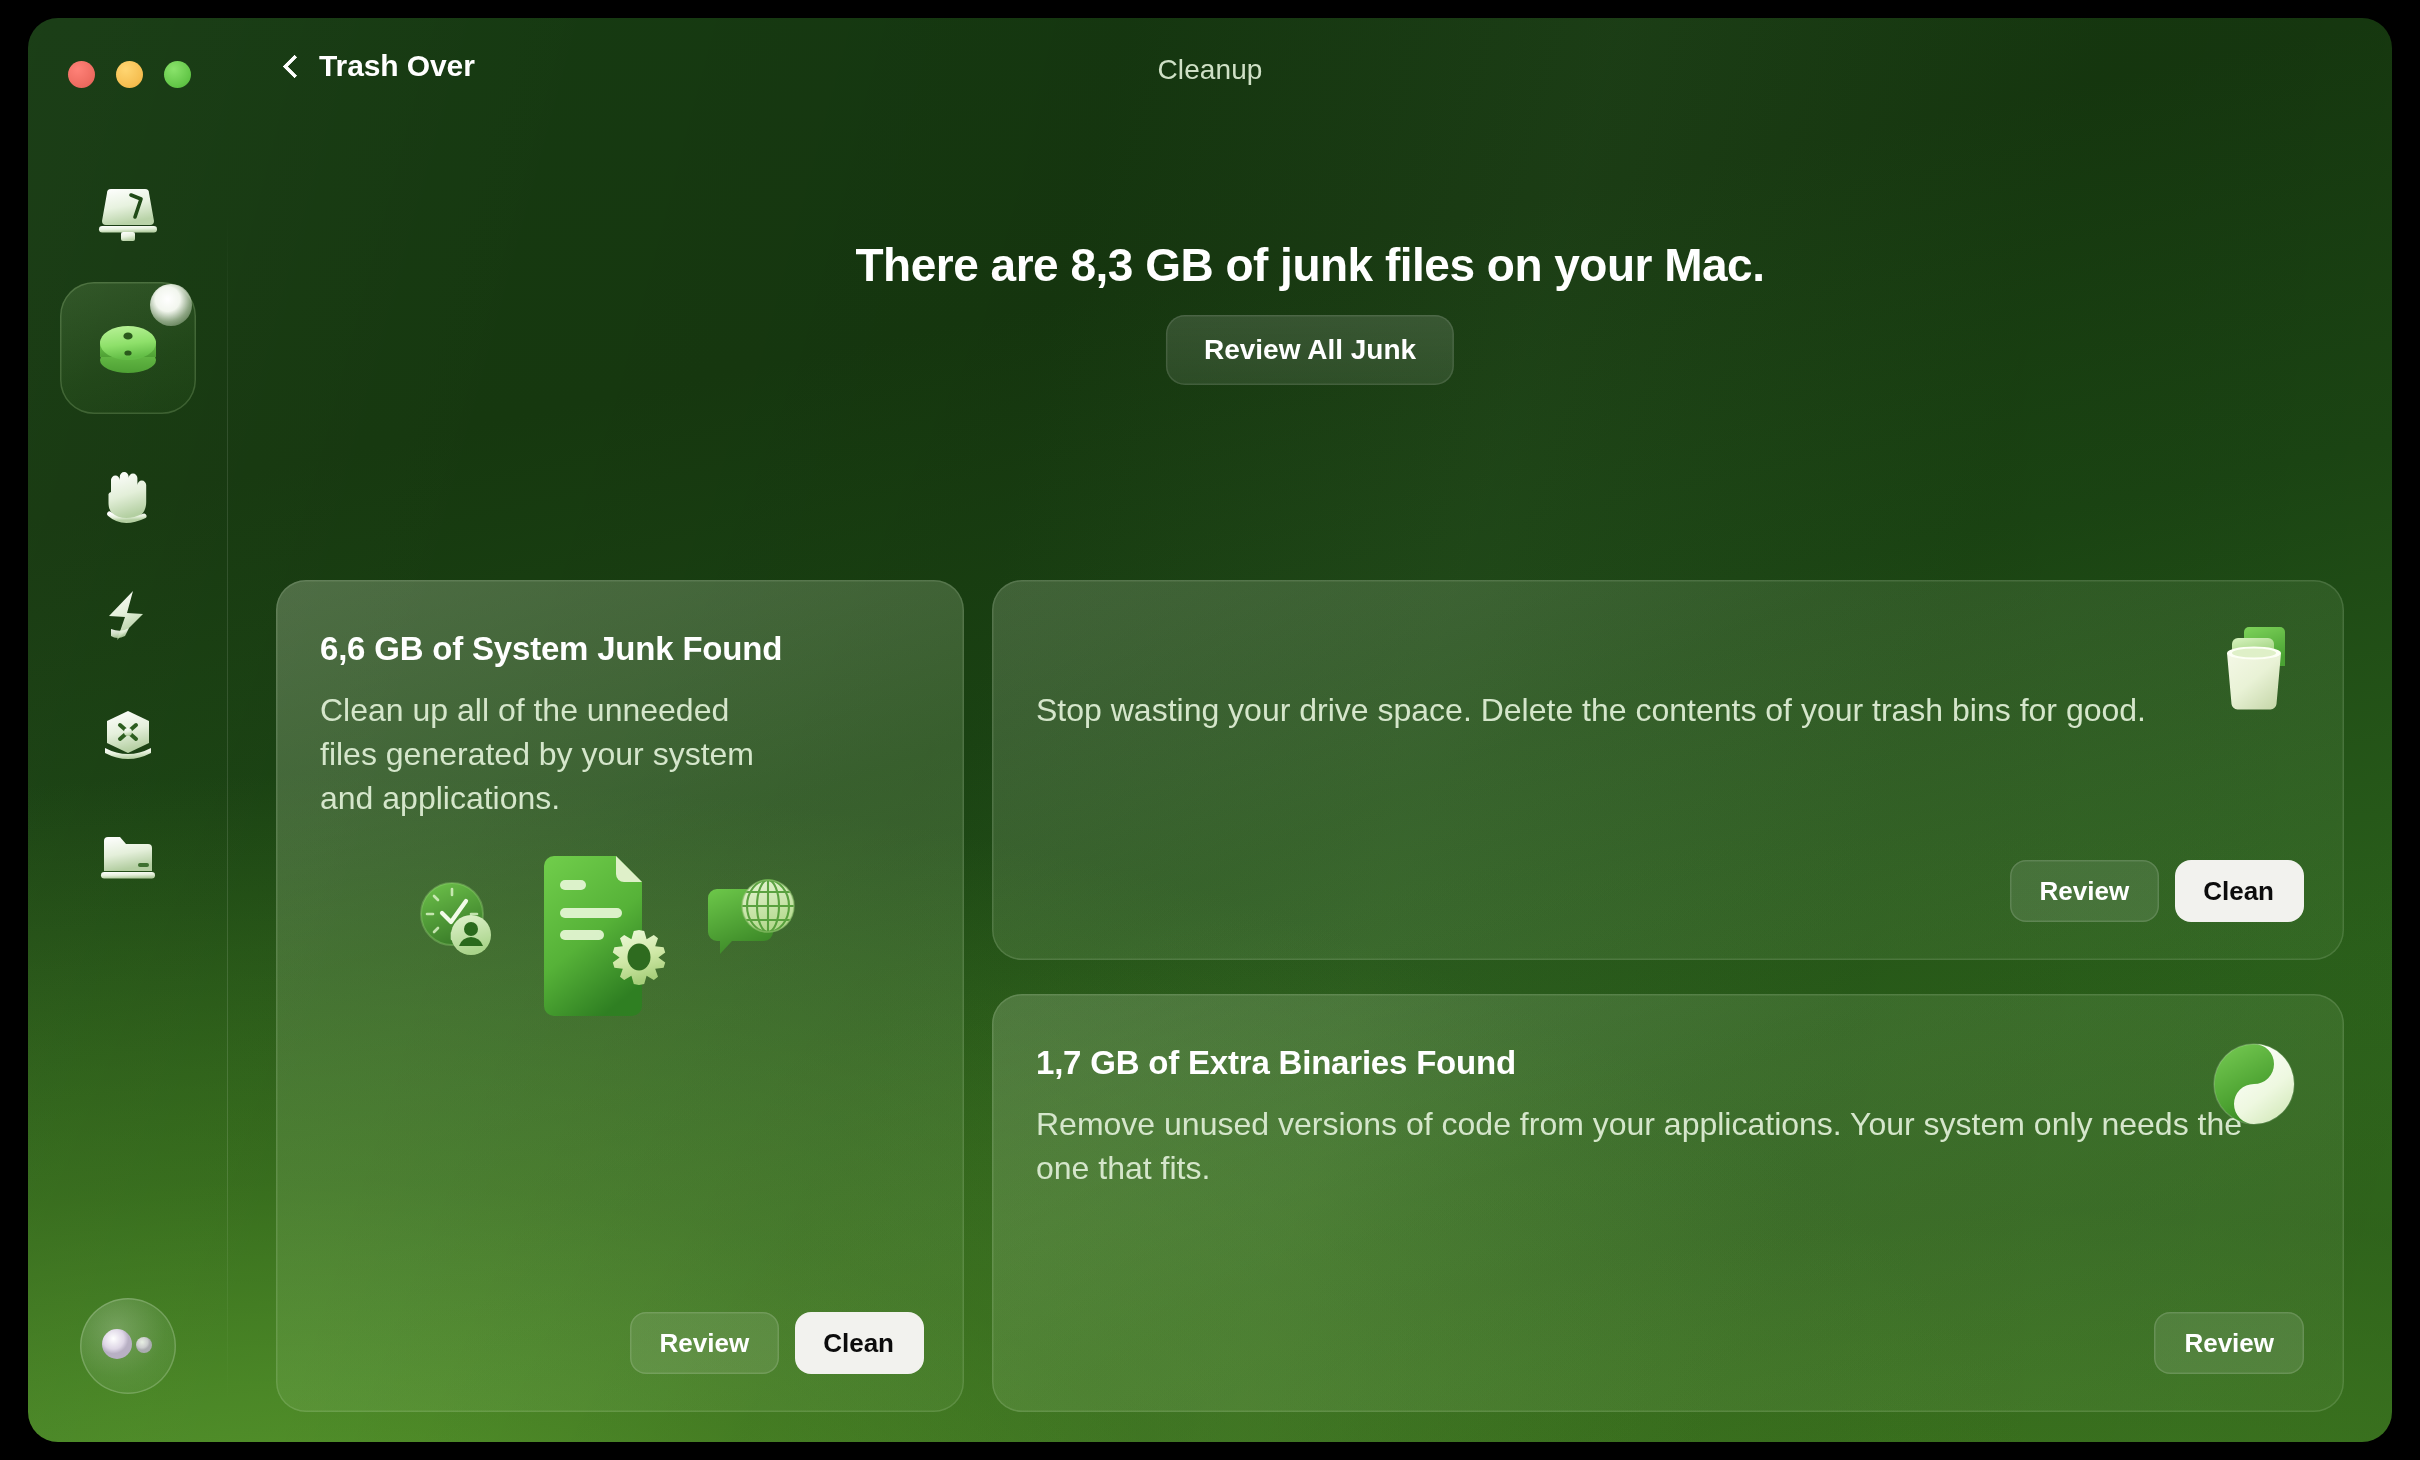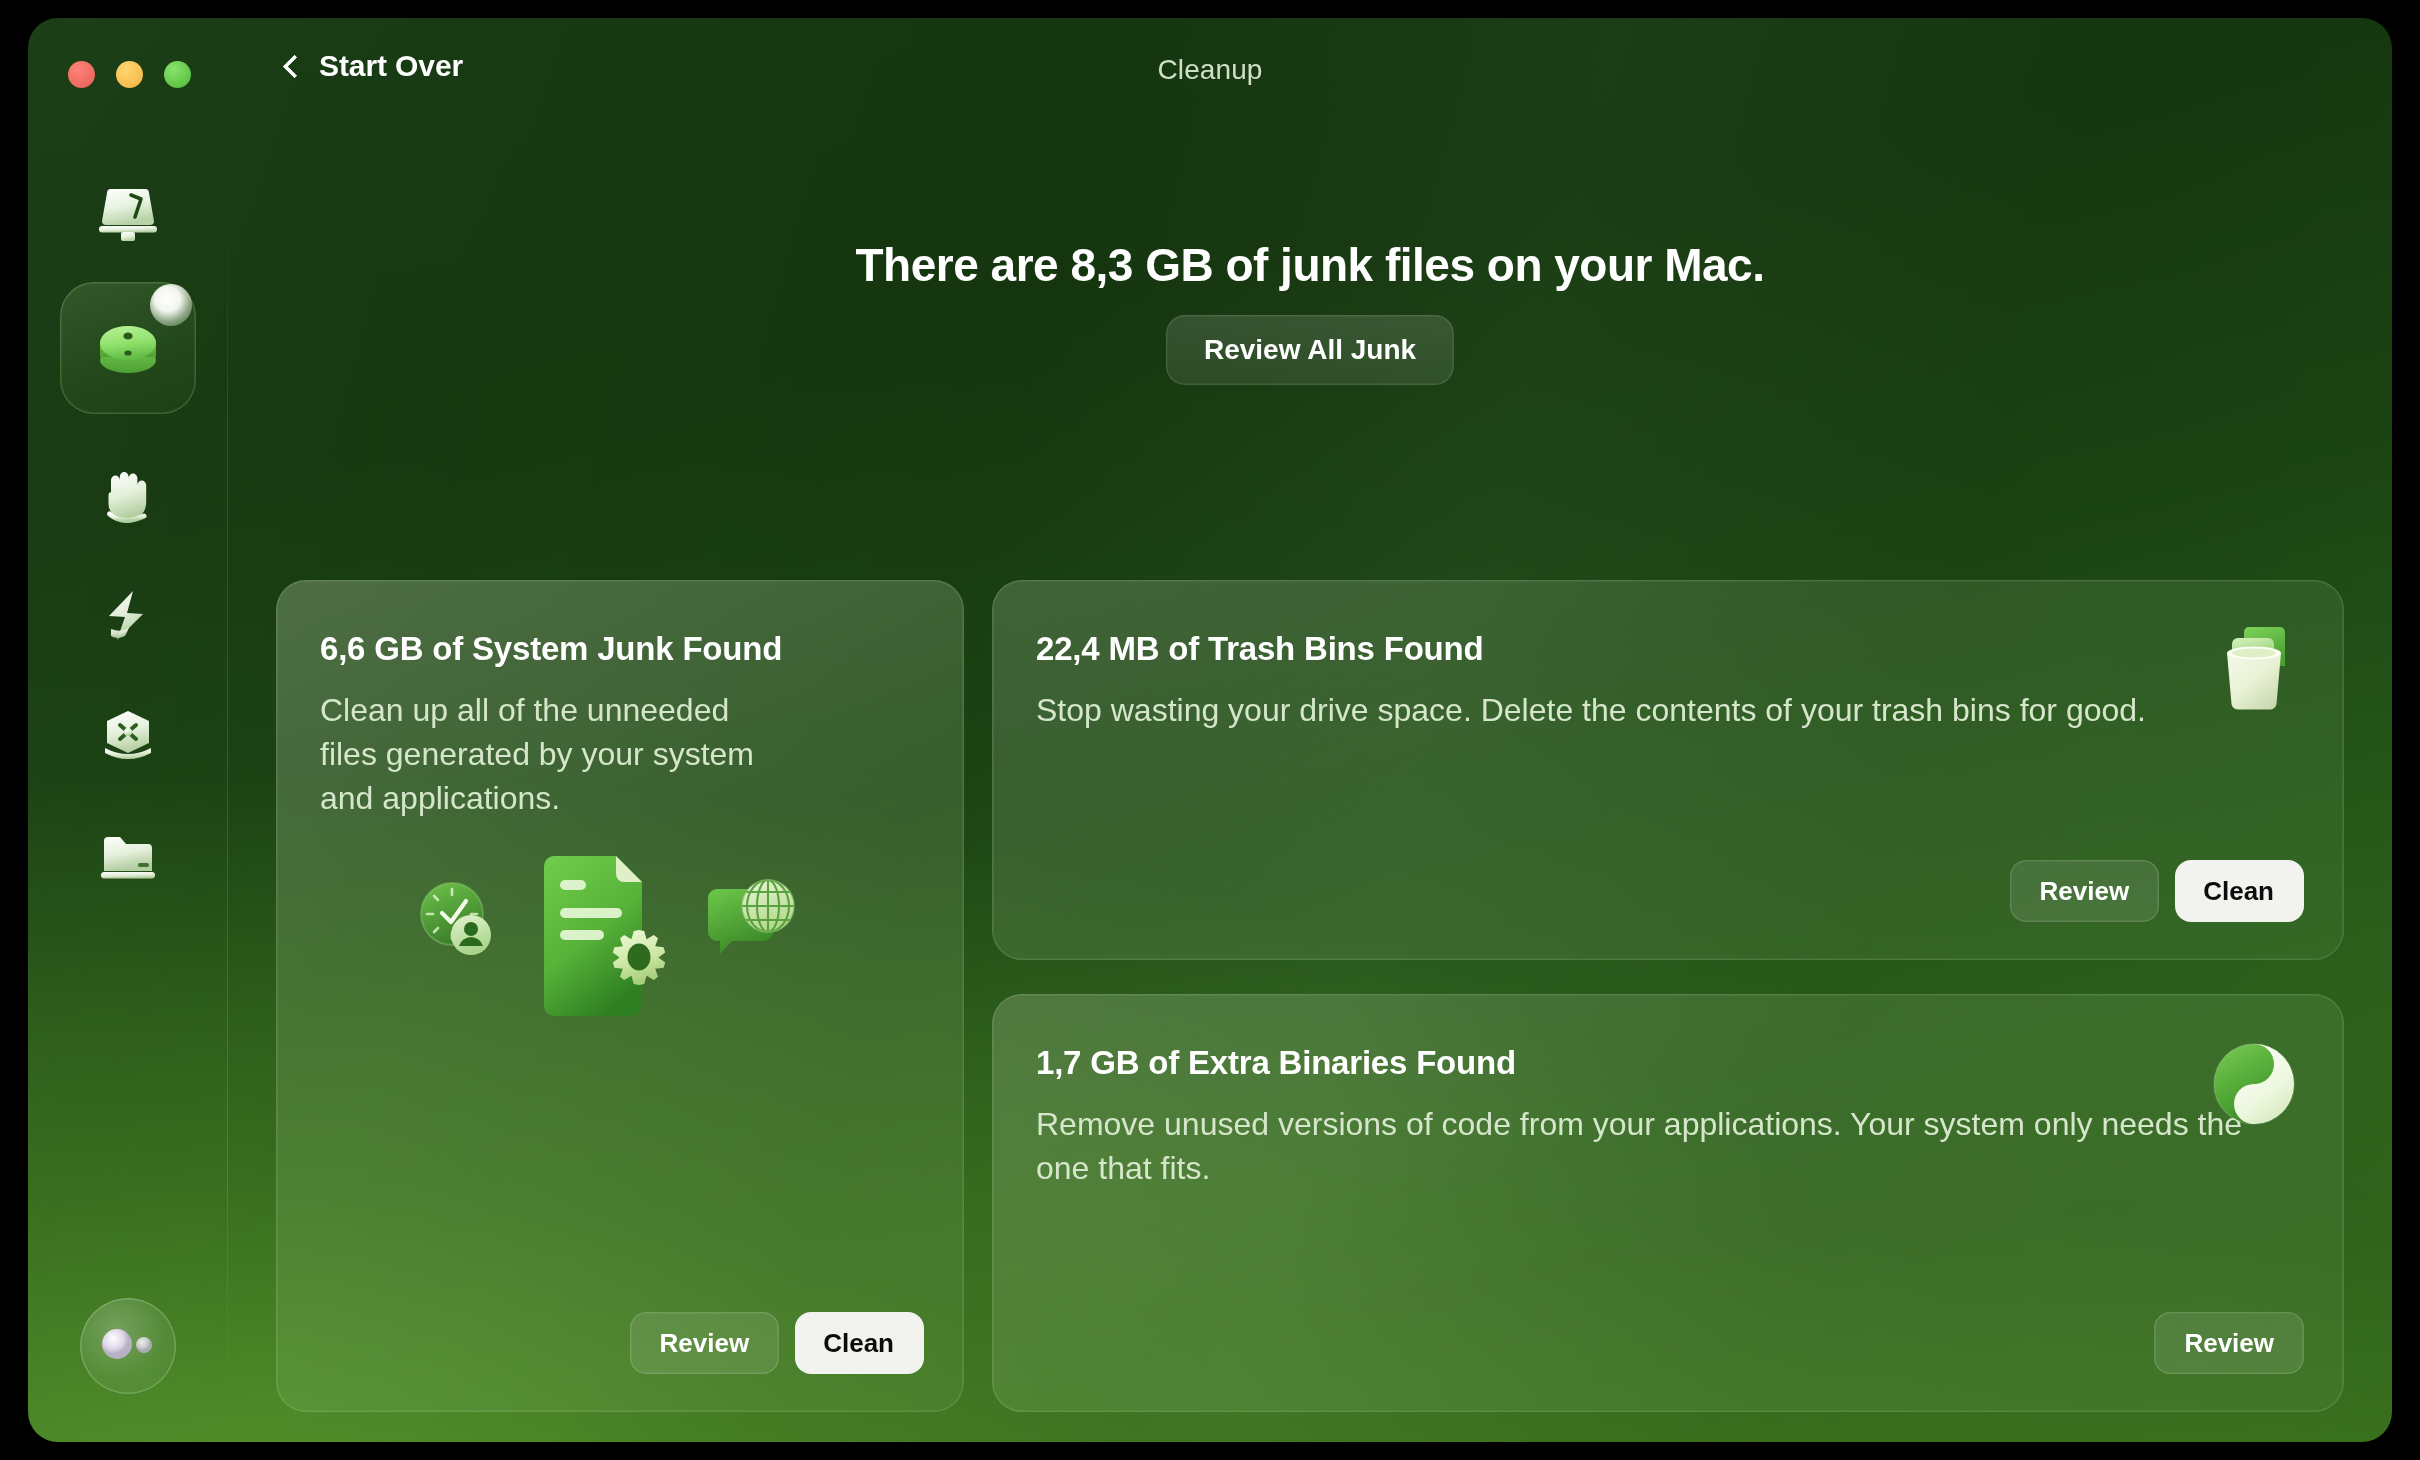--- a/index.html
+++ b/index.html
@@ -194,21 +194,21 @@
 
   <div id="titlebar">
     <div class="traffic">
       <span class="dot red"></span>
       <span class="dot yellow"></span>
       <span class="dot green"></span>
     </div>
 
     <div id="startover">
       <span class="chev"></span>
-      <span class="lbl">Start Over</span>
+      <span class="lbl">Trash Over</span>
     </div>
 
     <div id="win-title">Cleanup</div>
   </div>
 
   <div id="sidebar">
     <div id="sidebar-sep"></div>
 
     <div class="nav-item" style="top:46px;">
       <span>
@@ -425,21 +425,20 @@
           </svg>
         </div>
 
         <div class="card-actions">
           <button class="btn secondary">Review</button>
           <button class="btn primary">Clean</button>
         </div>
       </div>
 
       <div class="card trash">
-        <div class="card-title">22,4 MB of Trash Bins Found</div>
         <div class="card-desc">Stop wasting your drive space. Delete the contents of your trash bins for good.</div>
 
         <span class="card-icon">
           <svg width="92" height="92" viewBox="0 0 92 92">
             <defs>
               <linearGradient id="gPaper" x1="0" y1="0" x2="0.4" y2="1">
                 <stop offset="0%" stop-color="#7ed35a"></stop>
                   <stop offset="100%" stop-color="#4aa233"></stop>
               </linearGradient>
               <linearGradient id="gPaper2" x1="0" y1="0" x2="0.4" y2="1">

